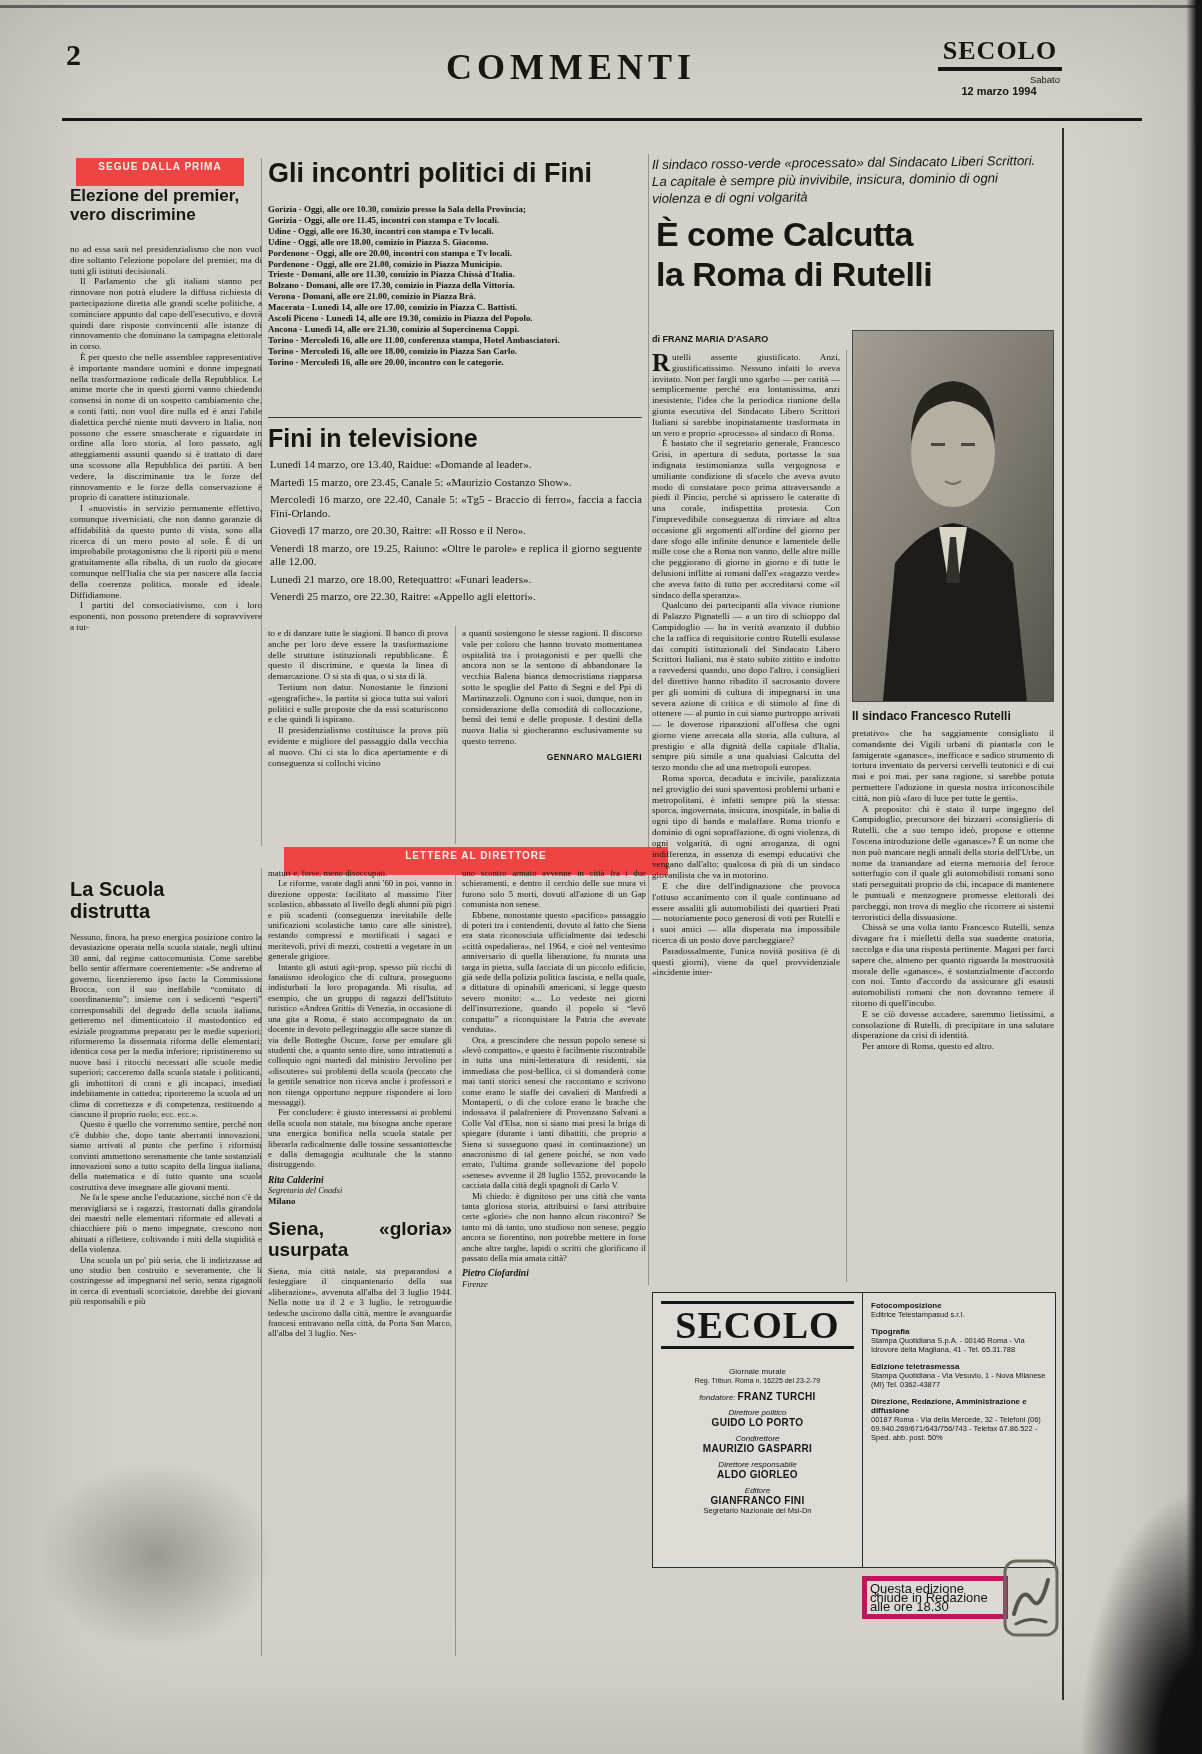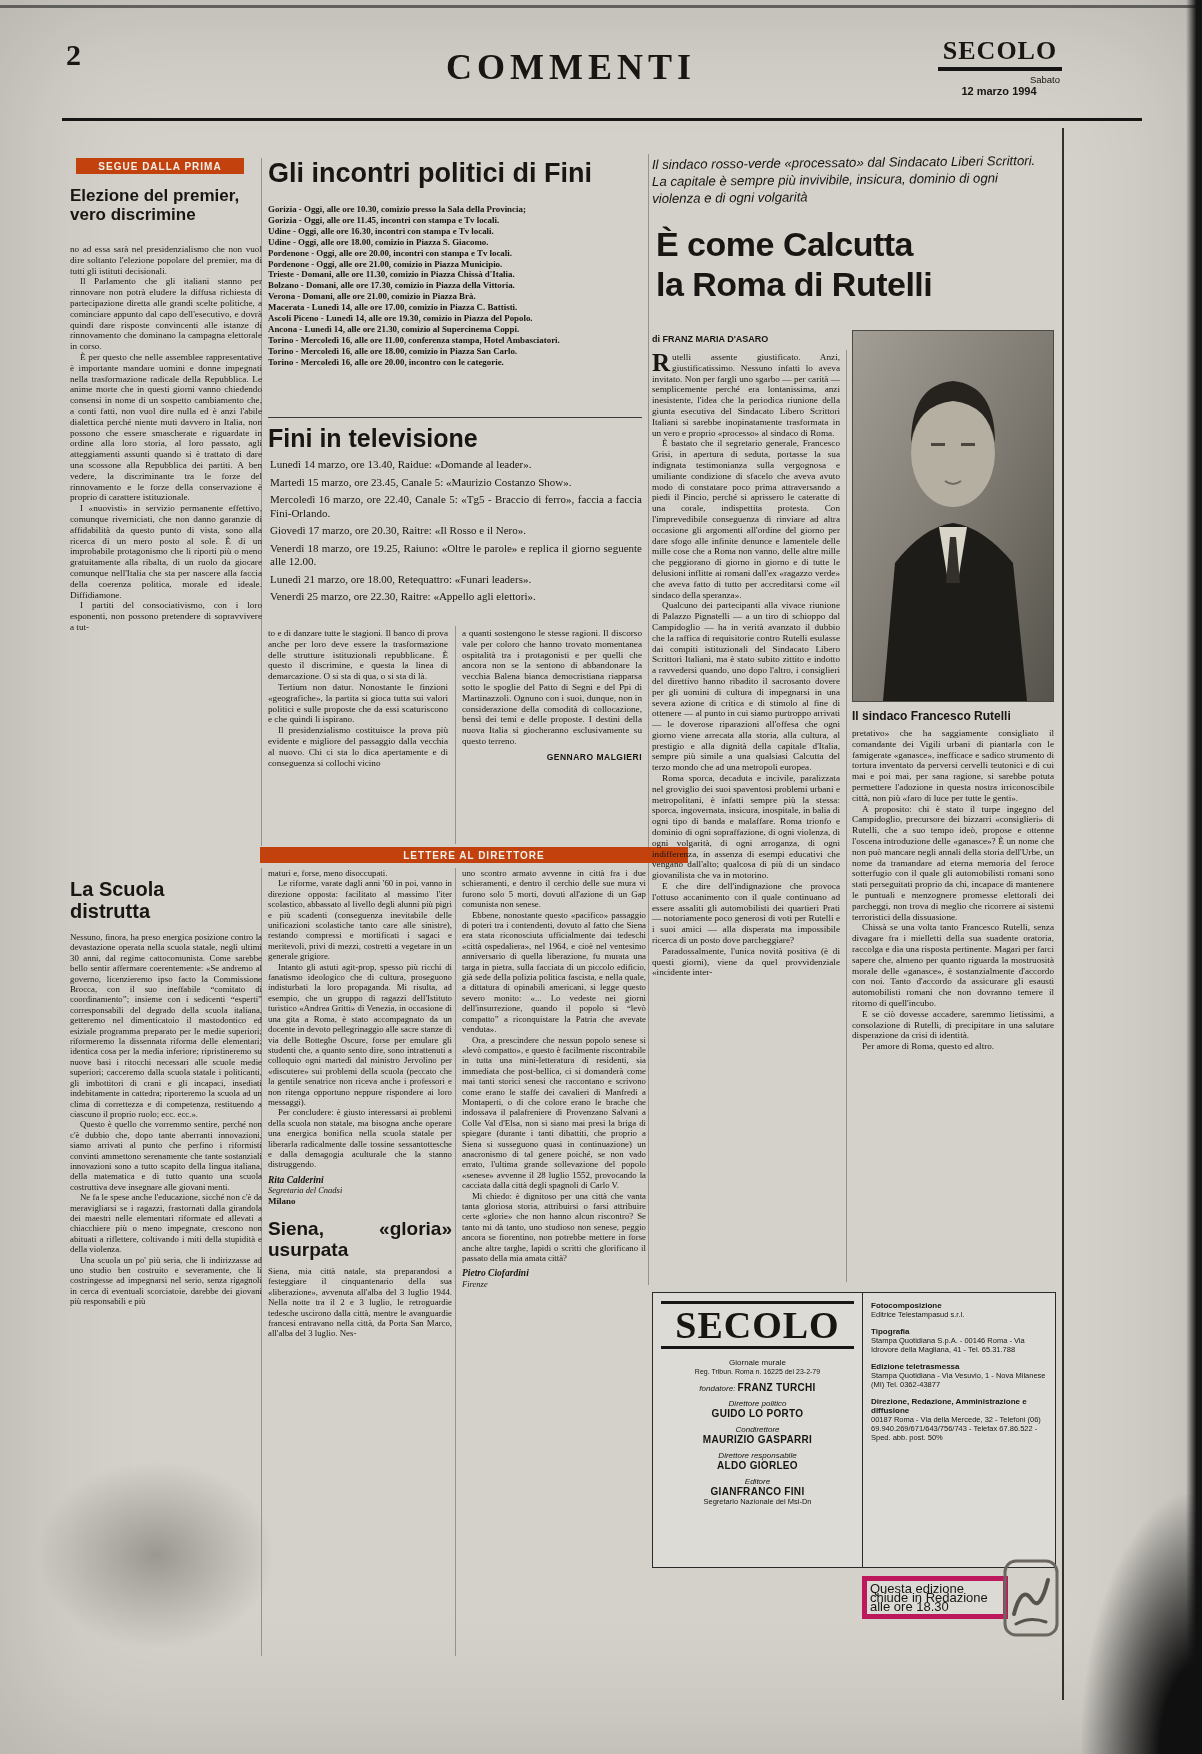--- a/index.html
+++ b/index.html
@@ -24,22 +24,22 @@
   .section-title{text-align:center;font-size:36px;font-weight:bold;letter-spacing:5px;}
   .mini-logo{font-size:26px;font-weight:bold;letter-spacing:1px;text-align:center;
              border-bottom:4px solid #151515;padding-bottom:1px;}
   .mini-day{text-align:right;font-size:9.5px;margin-top:3px;padding-right:2px;}
   .mini-date{text-align:center;font-size:11px;padding-right:2px;font-weight:bold;}
   .hrule{background:#161616;}
   .hrule-thin{height:1px;background:#3a3a3a;}
   .vrule{position:absolute;width:1px;background:#97938b;}
   .vrule.dark{width:2px;background:#33302c;}
 
-  .kicker{background:#c2410c;color:#f0efe9;font-weight:bold;font-size:10px;
-          text-align:center;padding:3px 0 2px;letter-spacing:1px;}
+  .kicker{background:#ef4444;color:#f0efe9;font-weight:bold;font-size:10px;
+          text-align:center;padding:3px 0 14px;letter-spacing:1px;}
 
   .lead-title{font-size:17px;line-height:19px;font-weight:bold;}
 
   .bodycol{font-size:9.2px;line-height:10.8px;text-align:justify;overflow:hidden;}
   .bodycol p{margin:0;text-indent:10px;}
   .bodycol p:first-of-type{text-indent:0;}
   .small{font-size:8.8px;line-height:10.4px;}
 
   .h-incontri{font-weight:bold;font-size:27px;}
   .h-tv{font-weight:bold;font-size:25px;}
@@ -62,21 +62,21 @@
   .letter-title.inflow{margin:12px 0 6px;font-size:19px;line-height:21px;}
   .letter-sig{text-align:left;margin:5px 4px 8px 0;}
   .sig-name{font-weight:bold;font-style:italic;font-size:9.5px;}
   .sig-role{font-style:italic;font-size:8.5px;}
   .sig-city{font-weight:bold;font-size:9px;}
 
   .mhbox{border:1px solid #2a2a2a;background:rgba(255,255,255,.22);display:flex;box-sizing:border-box;}
   .mh-left{width:210px;border-right:1px solid #2a2a2a;padding:8px;box-sizing:border-box;text-align:center;}
   .mh-logo{font-weight:bold;font-size:38px;line-height:42px;letter-spacing:1px;
            border-top:3px solid #161616;border-bottom:3px solid #161616;}
-  .mh-sub{font-size:8px;margin-top:9px;}
+  .mh-sub{font-size:8px;margin-top:18px;}
   .mh-reg{font-size:7px;margin-top:1px;}
   .mh-founder{margin-top:7px;font-size:8px;}
   .mh-ital{font-style:italic;font-size:8px;}
   .mh-name{font-weight:bold;font-size:10px;letter-spacing:.3px;}
   .mh-role{margin-top:6px;}
   .mh-extra{font-size:7.5px;}
   .mh-right{flex:1;padding:8px;box-sizing:border-box;}
   .mh-block{margin-bottom:8px;}
   .mh-block-title{font-weight:bold;font-size:8px;}
   .mh-block-text{font-size:7.5px;line-height:9px;}
@@ -159,21 +159,21 @@
       <p>Il presidenzialismo costituisce la prova più evidente e migliore del passaggio dalla vecchia al nuovo. Chi ci sta lo dica apertamente e di conseguenza si collochi vicino</p>
     </div>
   <div class="abs bodycol serif" style="left:462px;top:628px;width:180px;height:216px">
     <div>
 
     <p>a quanti sostengono le stesse ragioni. Il discorso vale per coloro che hanno trovato momentanea ospitalità tra i protagonisti e per quelli che ancora non se la sentono di abbandonare la vecchia Balena bianca democristiana riapparsa sotto le spoglie del Patto di Segni e del Ppi di Martinazzoli. Ognuno con i suoi, dunque, non in considerazione della comodità di collocazione, bensì dei temi e delle proposte. I destini della nuova Italia si giocheranno esclusivamente su questo terreno.</p>
       </div>
     <div class="sig sans">GENNARO MALGIERI</div>
   </div>
 
-  <div class="abs kicker sans" style="left:260px;top:847px;width:428px">LETTERE AL DIRETTORE</div>
+  <div class="abs kicker sans" style="left:284px;top:847px;width:384px">LETTERE AL DIRETTORE</div>
 
   <div class="abs letter-title sans" style="left:70px;top:878px;width:150px">La Scuola distrutta</div>
   <div class="abs bodycol small serif" style="left:70px;top:932px;width:192px;height:720px">
 
   <p>Nessuno, finora, ha preso energica posizione contro la devastazione operata nella scuola statale, negli ultimi 30 anni, dal regime cattocomunista. Come sarebbe bello sentir affermare coerentemente: «Se andremo al governo, licenzieremo ipso facto la Commissione Brocca, con il suo ineffabile “comitato di coordinamento”; insieme con i sedicenti “esperti” corresponsabili del degrado della scuola italiana, getteremo nel dimenticatoio il mastodontico ed esiziale programma preparato per le medie superiori; riformeremo la dissennata riforma delle elementari; identica cosa per la media inferiore; ripristineremo su nuove basi i ritocchi necessari alle scuole medie superiori; cacceremo dalla scuola statale i politicanti, gli imbottitori di crani e gli incapaci, insediati indebitamente in cattedra; riporteremo la scuola ad un clima di correttezza e di competenza, restituendo a ciascuno il proprio ruolo; ecc. ecc.».</p>
       <p>Questo è quello che vorremmo sentire, perché non c'è dubbio che, dopo tante aberranti innovazioni, siamo arrivati al punto che perfino i riformisti convinti ammettono serenamente che tante sostanziali innovazioni sono a tutto scapito della lingua italiana, della matematica e di tutto quanto una scuola costruttiva deve insegnare alle giovani menti.</p>
       <p>Ne fa le spese anche l'educazione, sicché non c'è da meravigliarsi se i ragazzi, frastornati dalla girandola dei maestri nelle elementari riformate ed allevati a chiacchiere più o meno impegnate, crescono non abituati a riflettere, coltivando i miti della stupidità e della violenza.</p>
       <p>Una scuola un po' più seria, che li indirizzasse ad uno studio ben costruito e severamente, che li costringesse ad impegnarsi nel serio, senza rigagnoli in cerca di eventuali scorciatoie, darebbe dei giovani più responsabili e più</p>
     </div>
 
@@ -205,21 +205,21 @@
         <p>Ora, a prescindere che nessun popolo senese si «levò compatto», e questo è facilmente riscontrabile in tutta una mini-letteratura di residenti, sia immediata che post-bellica, ci si domanderà come mai tanti storici senesi che raccontano e scrivono come erano le staffe dei cavalieri di Manfredi a Montaperti, o di che colore erano le brache che indossava il palafreniere di Provenzano Salvani a Colle Val d'Elsa, non si siano mai presi la briga di spiegare (durante i tanti dibattiti, che proprio a Siena si susseguono quasi in continuazione) un anacronismo di tal genere poiché, se non vado errato, l'ultima grande sollevazione del popolo «senese» avvenne il 28 luglio 1552, provocando la cacciata dalla città degli spagnoli di Carlo V.</p>
         <p>Mi chiedo: è dignitoso per una città che vanta tanta gloriosa storia, attribuirsi o farsi attribuire certe «glorie» che non hanno alcun riscontro? Se tanto mi dà tanto, uno studioso non senese, peggio ancora se fiorentino, non potrebbe mettere in forse anche altre targhe, lapidi o scritti che glorificano il passato della mia amata città?</p>
       </div>
     <div class="letter-sig">
       <div class="sig-name serif">Pietro Ciofardini</div>
       <div class="sig-role serif">Firenze</div>
     </div>
   </div>
 
   <div class="abs standfirst sans" style="left:652px;top:154px;width:398px">Il sindaco rosso-verde «processato» dal Sindacato Liberi Scrittori. La capitale è sempre più invivibile, insicura, dominio di ogni violenza e di ogni volgarità</div>
-  <div class="abs r-title sans" style="left:656px;top:224px;width:402px">
+  <div class="abs r-title sans" style="left:656px;top:214px;width:402px">
     <div>È come Calcutta</div>
     <div>la Roma di Rutelli</div>
   </div>
   <div class="abs byline sans" style="left:652px;top:334px;width:200px">di FRANZ MARIA D'ASARO</div>
   <div class="abs bodycol rcol1 serif" style="left:652px;top:352px;width:188px;height:930px">
 
   <p>Rutelli assente giustificato. Anzi, giustificatissimo. Nessuno infatti lo aveva invitato. Non per fargli uno sgarbo — per carità — semplicemente perché era lontanissima, anzi inesistente, l'idea che la periodica riunione della giunta esecutiva del Sindacato Libero Scrittori Italiani si sarebbe inopinatamente trasformata in un vero e proprio «processo» al sindaco di Roma.</p>
       <p>È bastato che il segretario generale, Francesco Grisi, in apertura di seduta, portasse la sua indignata testimonianza sulla vergognosa e umiliante condizione di sfacelo che aveva avuto modo di constatare poco prima attraversando a piedi il Pincio, perché si aprissero le cateratte di una corale, indispettita protesta. Con l'imprevedibile conseguenza di rinviare ad altra occasione gli argomenti all'ordine del giorno per dare sfogo alle infinite denunce e lamentele delle mille cose che a Roma non vanno, delle altre mille che peggiorano di giorno in giorno e di tutte le delusioni inflitte ai romani dall'ex «ragazzo verde» che aveva fatto di tutto per accreditarsi come «il sindaco della speranza».</p>
       <p>Qualcuno dei partecipanti alla vivace riunione di Palazzo Pignatelli — a un tiro di schioppo dal Campidoglio — ha in verità avanzato il dubbio che la raffica di requisitorie contro Rutelli esulasse dai compiti istituzionali del Sindacato Libero Scrittori Italiani, ma è stato subito zittito e indotto a ravvedersi quando, uno dopo l'altro, i consiglieri del direttivo hanno ribadito il sacrosanto dovere per gli uomini di cultura di impegnarsi in una severa azione di critica e di stimolo al fine di ottenere — al punto in cui siamo purtroppo arrivati — le doverose riparazioni all'offesa che ogni giorno viene arrecata alla storia, alla cultura, al prestigio e alla dignità della capitale d'Italia, sempre più simile a una qualsiasi Calcutta del terzo mondo che ad una metropoli europea.</p>
       <p>Roma sporca, decaduta e incivile, paralizzata nel groviglio dei suoi spaventosi problemi urbani e metropolitani, è infatti sempre più la stessa: sporca, ingovernata, insicura, inospitale, in balia di ogni tipo di banda e malaffare. Roma trionfo e dominio di ogni sopraffazione, di ogni violenza, di ogni volgarità, di ogni arroganza, di ogni indifferenza, in assenza di esempi educativi che vengano dall'alto; qualcosa di più di un sindaco giovanilista che va in motorino.</p>

